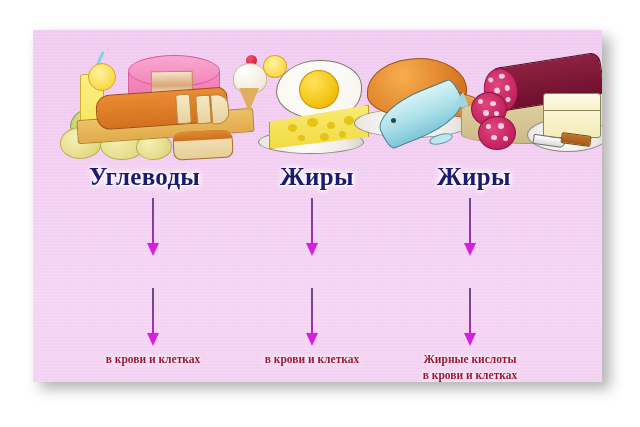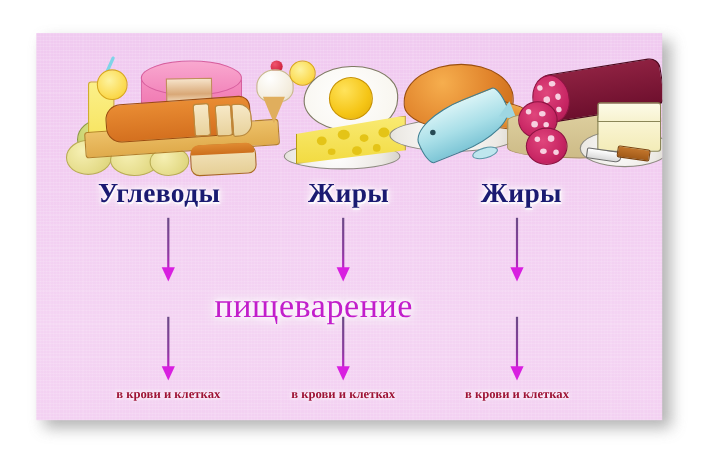--- a/index.html
+++ b/index.html
@@ -407,21 +407,20 @@
     </div>
     <div class="arrow" style="left:272px; top:168px; width:14px; height:58px;">
       <div class="shaft" style="height:46px;"></div>
       <div class="head"></div>
     </div>
     <div class="arrow" style="left:430px; top:168px; width:14px; height:58px;">
       <div class="shaft" style="height:46px;"></div>
       <div class="head"></div>
     </div>
 
-    <div class="digest-label" style="left:162px; top:230px;">пищеварение</div>
 
     <div class="arrow" style="left:113px; top:258px; width:14px; height:58px;">
       <div class="shaft" style="height:46px;"></div>
       <div class="head"></div>
     </div>
     <div class="arrow" style="left:272px; top:258px; width:14px; height:58px;">
       <div class="shaft" style="height:46px;"></div>
       <div class="head"></div>
     </div>
     <div class="arrow" style="left:430px; top:258px; width:14px; height:58px;">
@@ -429,17 +428,18 @@
       <div class="head"></div>
     </div>
 
     <div class="result-label" style="left:48px; top:321px; width:144px;">
       <div>в крови и клетках</div>
     </div>
     <div class="result-label" style="left:207px; top:321px; width:144px;">
       <div>в крови и клетках</div>
     </div>
     <div class="result-label" style="left:365px; top:321px; width:144px;">
+      <div>Жирные кислоты</div>
       <div>в крови и клетках</div>
     </div>
 
   </div>
 </div>
 
 </body></html>

